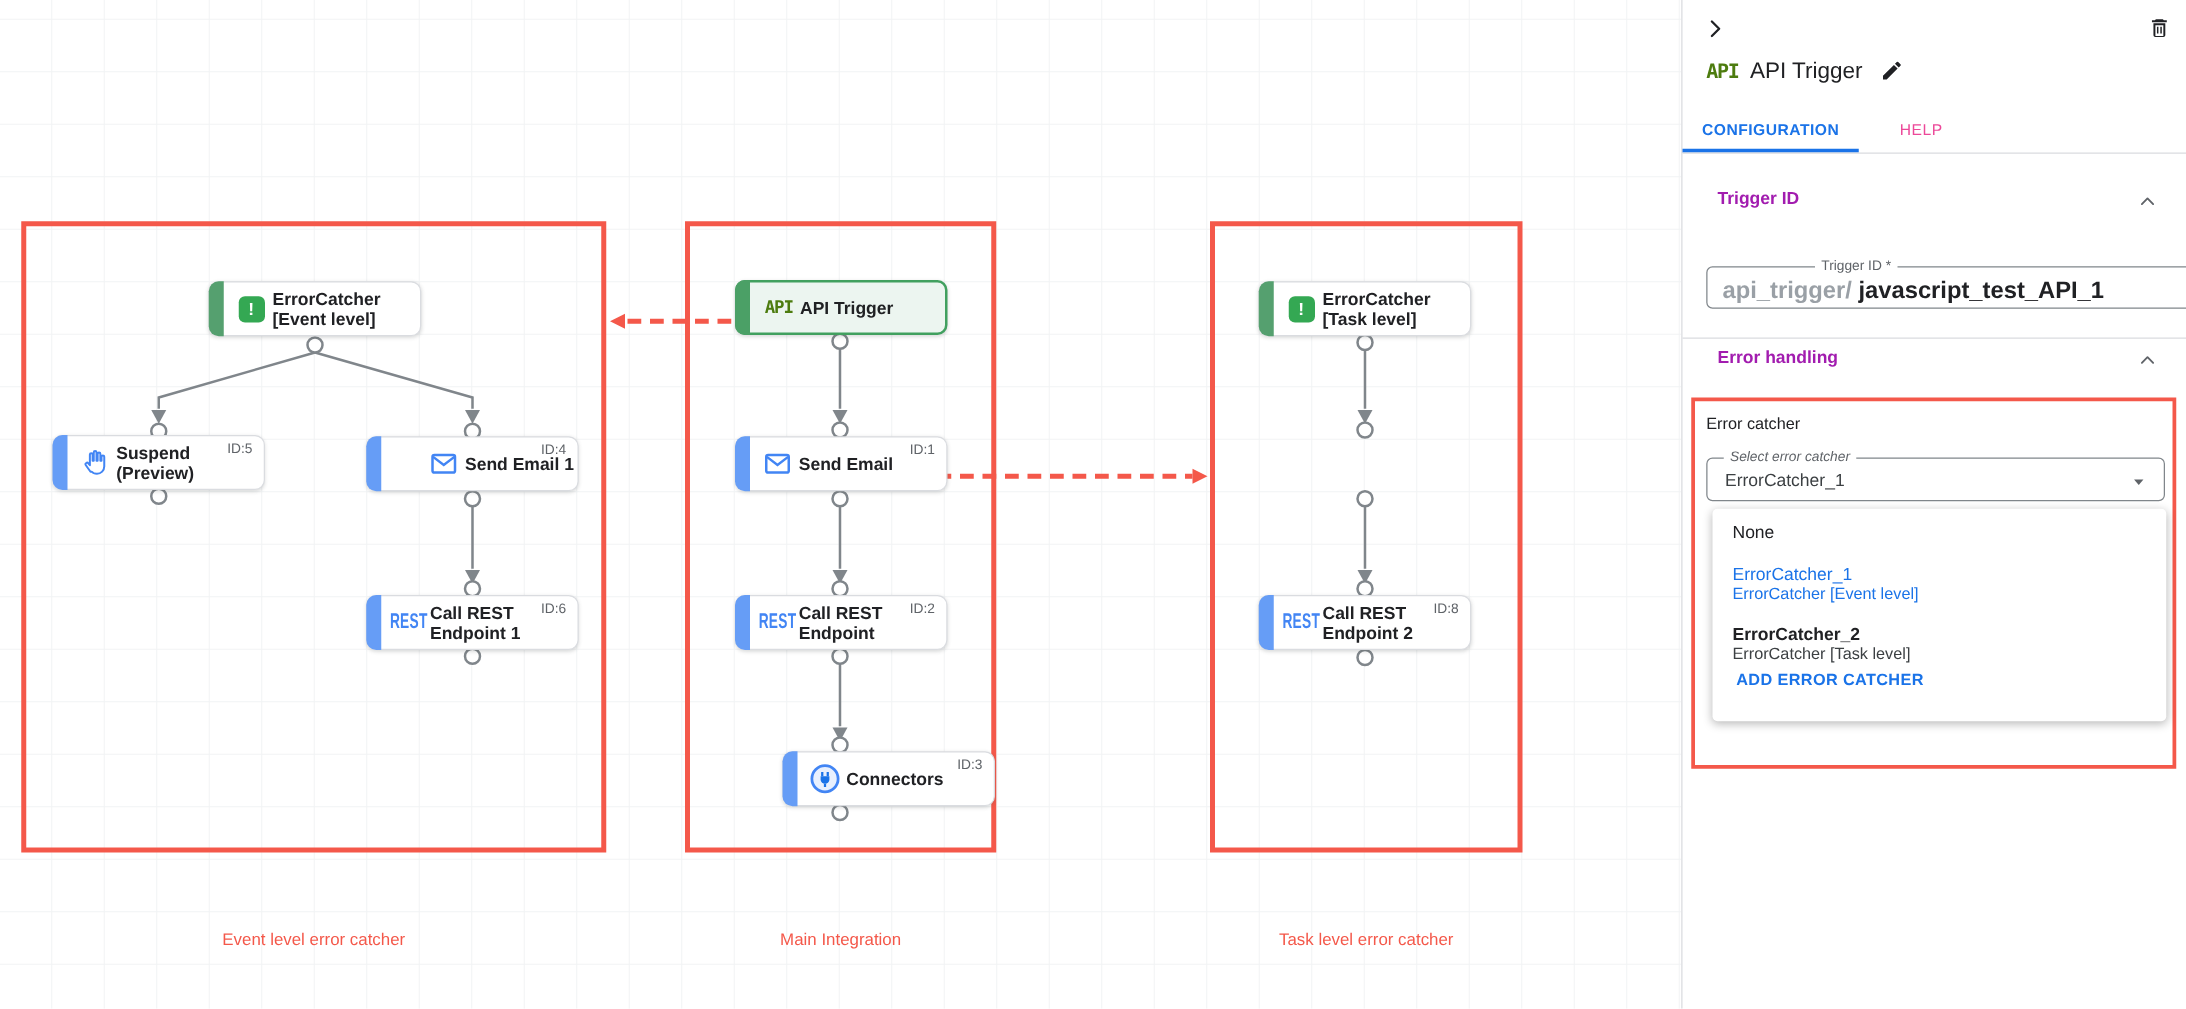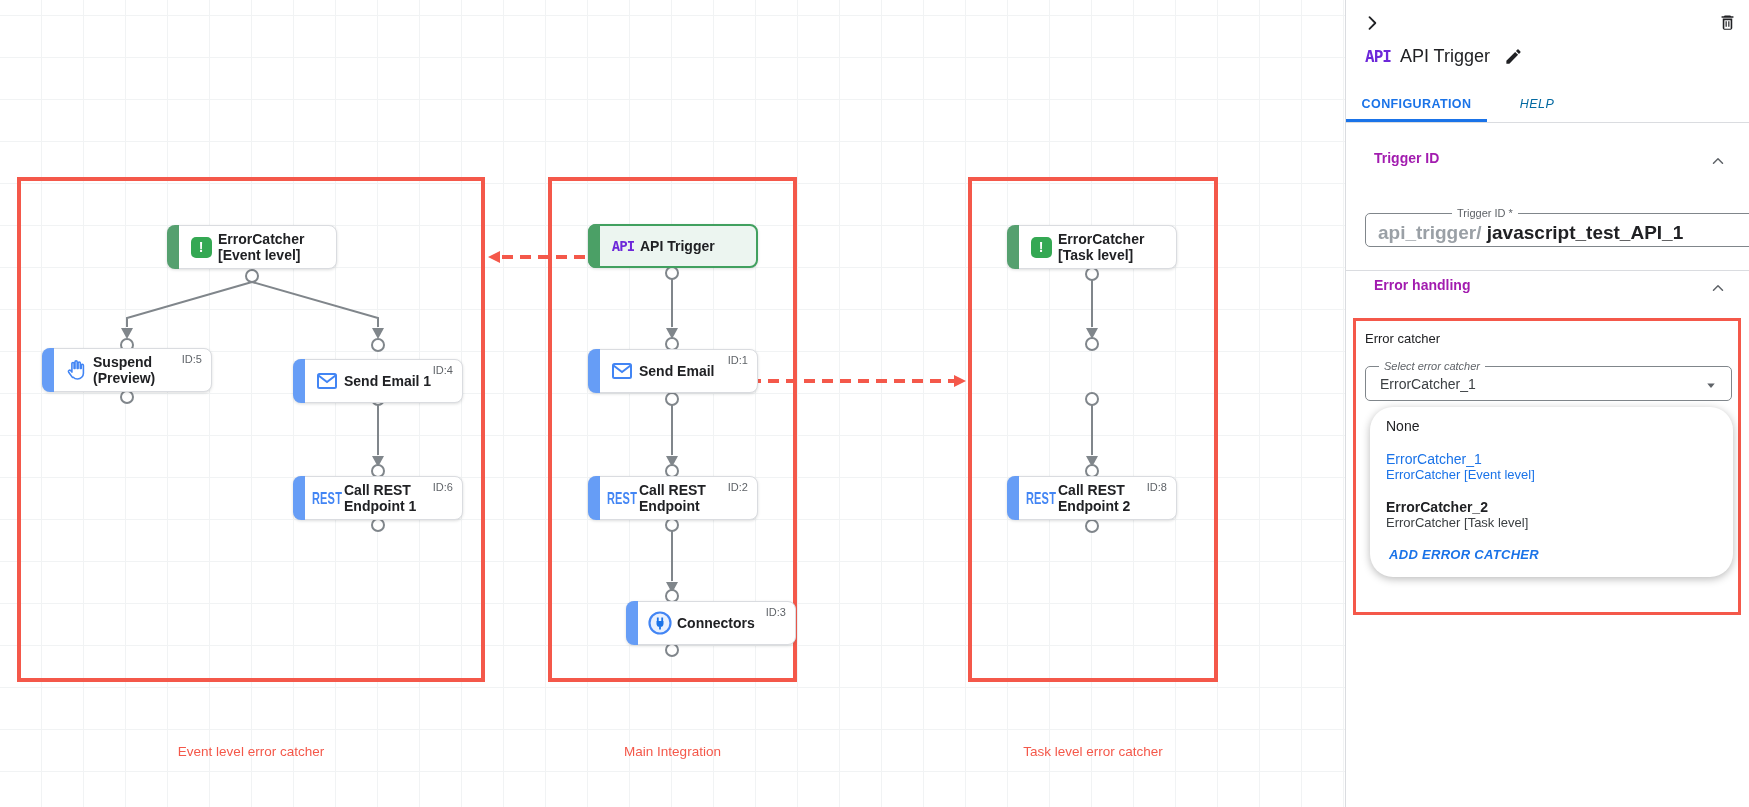--- a/index.html
+++ b/index.html
@@ -22,34 +22,34 @@
   .node .bar{position:absolute;left:-1px;top:-1px;bottom:-1px;width:12px;border-radius:8px 0 0 8px;}
   .node.task .bar{background:#669df6;}
   .node.error .bar{background:#55a06f;}
   .node .nicon{flex:none;width:34px;margin-left:16px;display:flex;align-items:center;justify-content:center;}
   .node .ntitle{font-size:14px;font-weight:600;line-height:16px;white-space:pre-line;color:#202124;}
   .node .nid{position:absolute;top:4px;right:9px;font-size:11px;color:#5f6368;font-weight:400;}
   .node.trigger{background:#ecf5f0;border:2px solid #41a05f;}
   .node.trigger .bar{left:-2px;top:-2px;bottom:-2px;background:#4ba066;}
   .err-ic{width:21px;height:21px;background:#34a853;border-radius:5px;color:#fff;font-size:14px;
           font-weight:700;display:flex;align-items:center;justify-content:center;}
-  .api-ic{font-family:"DejaVu Sans Mono",monospace;font-weight:700;font-size:14px;color:#6d28d9;letter-spacing:-1px;}
+  .api-ic{font-family:"DejaVu Sans Mono",monospace;font-weight:700;font-size:14px;color:#4d7c0f;letter-spacing:-1px;}
   .rest-ic{font-size:11px;font-weight:700;color:#4285f4;transform:scaleY(1.55);letter-spacing:0.2px;}
 
   
   .panel{position:absolute;left:1345px;top:0;width:404px;height:807px;background:#fff;
          border-left:1px solid #dadce0;box-sizing:border-box;}
   .icon-btn{position:absolute;width:24px;height:24px;display:flex;align-items:center;justify-content:center;cursor:pointer;}
   .panel-header{position:absolute;left:19px;top:44px;display:flex;align-items:center;}
   .panel-title{font-size:18px;color:#202124;margin-left:9px;}
   .tabs{position:absolute;left:0;top:86px;width:100%;height:36px;display:flex;}
   .tab{display:flex;align-items:center;justify-content:center;font-size:12.5px;font-weight:700;
        letter-spacing:.4px;cursor:pointer;}
   .tab.active{color:#1a73e8;}
-  .tab.inactive{color:#0369a1;font-weight:400;font-style:italic;}
+  .tab.inactive{color:#ec4899;font-weight:400;}
   .tab-underline{position:absolute;left:0;top:119px;width:141px;height:3px;background:#1a73e8;}
   .hdiv{position:absolute;left:0;width:100%;height:1px;background:#dadce0;}
   .section-h{position:absolute;left:28px;font-size:14px;font-weight:600;color:#a21caf;}
   .chev{position:absolute;right:22px;width:18px;height:18px;}
 
   .notched{position:absolute;box-sizing:border-box;border:1px solid #80868b;border-radius:5px;background:#fff;}
   .notch-label{position:absolute;top:-7px;font-size:11px;color:#5f6368;background:#fff;padding:0 5px;white-space:nowrap;}
   .field-text{position:absolute;left:12px;top:8px;font-size:19px;white-space:nowrap;font-weight:bold;}
   .prefix{color:#9aa0a6;}
   .redbox{position:absolute;border:3px solid #f4584a;box-sizing:border-box;}
@@ -142,21 +142,21 @@
       <span class="nicon">
         <svg width="24" height="24" viewBox="0 0 24 24">
             <path d="M8.4 19.4 4.7 14.2c-.4-.6-.3-1.4.3-1.8.5-.4 1.2-.3 1.6.2l1.3 1.5V5.6c0-.6.5-1.1 1.1-1.1s1.1.5 1.1 1.1v4.9h.9V3.9c0-.6.5-1.1 1.1-1.1s1.1.5 1.1 1.1v6.6h.9V5.1c0-.6.5-1.1 1.1-1.1s1.1.5 1.1 1.1v5.4h.9V7.4c0-.6.5-1.1 1.1-1.1s1.1.5 1.1 1.1v7.8c0 3.2-2.6 5.8-5.8 5.8-1.8 0-3.4-.6-4.1-1.6z" fill="none" stroke="#4285f4" stroke-width="1.6" stroke-linejoin="round" stroke-linecap="round"></path>
           </svg>
       </span>
       <span class="ntitle">Suspend
 (Preview)</span>
       <span class="nid">ID:5</span>
     </div>
 
-    <div class="node task" style="left:293px;top:359px;">
+    <div class="node task" style="left:293px;top:349px;padding-left:28px;">
       <span class="bar"></span>
       <span class="nicon">
         <svg width="24" height="24" viewBox="0 0 24 24">
             <rect x="3" y="5" width="18" height="14" rx="1.5" fill="none" stroke="#4285f4" stroke-width="2"></rect>
             <path d="M3.5 6.5 12 13l8.5-6.5" fill="none" stroke="#4285f4" stroke-width="2"></path>
           </svg>
       </span>
       <span class="ntitle">Send Email 1</span>
       <span class="nid">ID:4</span>
     </div>
@@ -299,29 +299,29 @@
     <div class="notched" style="left:19px;top:366px;width:367px;height:35px;">
       <span class="notch-label" style="left:13px;font-style:italic;">Select error catcher</span>
       <span class="select-value">ErrorCatcher_1</span>
       <span class="caret">
         <svg width="18" height="18" viewBox="0 0 24 24">
             <path d="M7 10h10l-5 6z" fill="#5f6368"></path>
           </svg>
       </span>
     </div>
 
-    <div class="menu" style="left:24px;top:407px;width:363px;height:170px;border-radius:23px;">
+    <div class="menu" style="left:24px;top:407px;width:363px;height:170px;">
       <div class="mi" style="top:10px;">
         <span class="mi-title">None</span>
       </div>
       <div class="mi" style="top:44px;">
         <div class="mi-title blue">ErrorCatcher_1</div>
         <div class="mi-sub blue">ErrorCatcher [Event level]</div>
       </div>
       <div class="mi" style="top:92px;">
         <div class="mi-title bold">ErrorCatcher_2</div>
         <div class="mi-sub">ErrorCatcher [Task level]</div>
       </div>
-      <div class="add-btn" style="top:140px;font-style:italic;">ADD ERROR CATCHER</div>
+      <div class="add-btn" style="top:129px;">ADD ERROR CATCHER</div>
     </div>
 
   </div>
 </div>
 
 </body></html>

